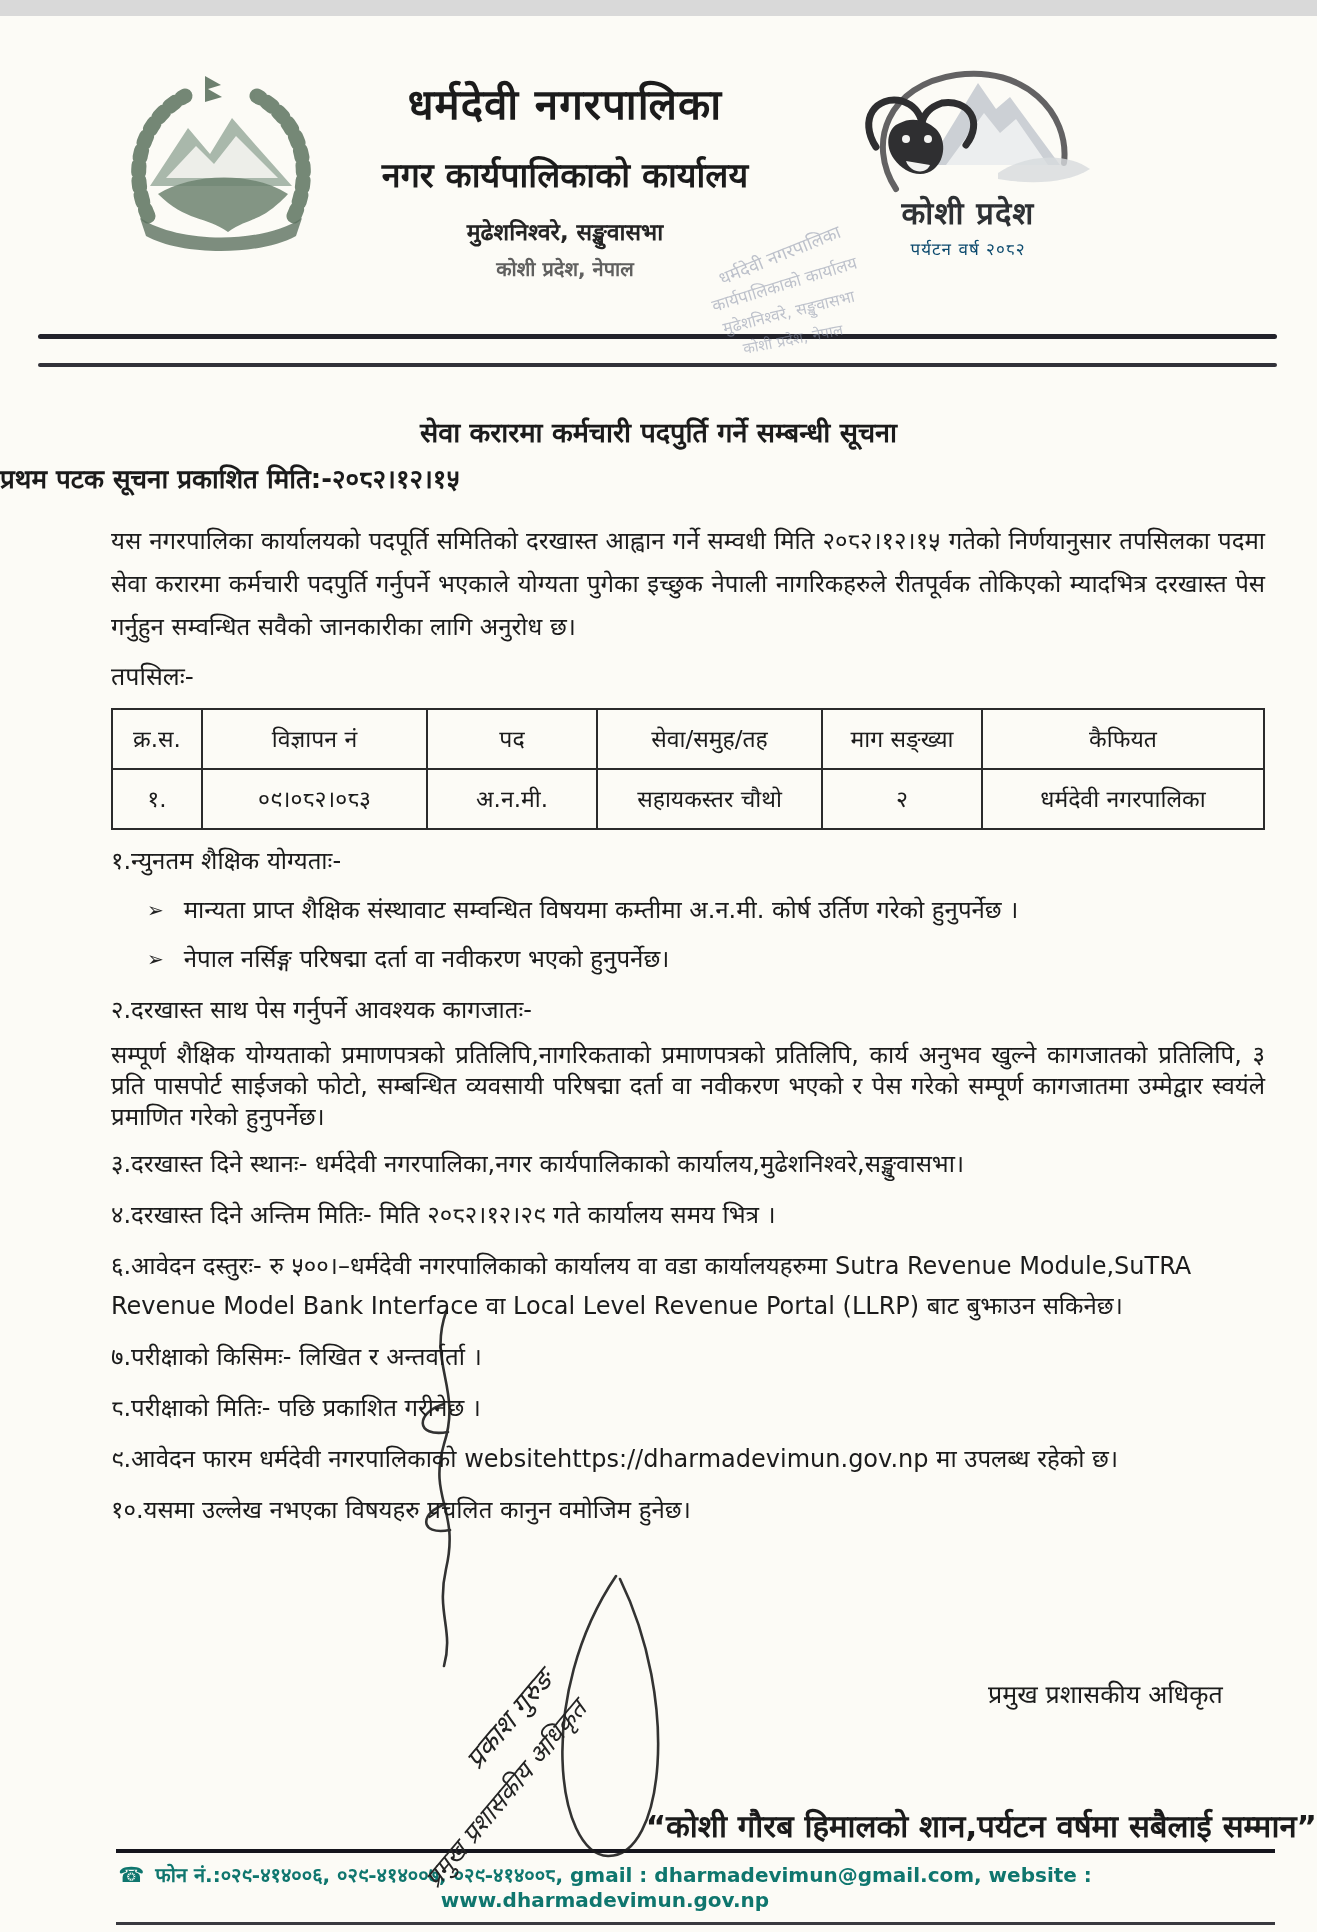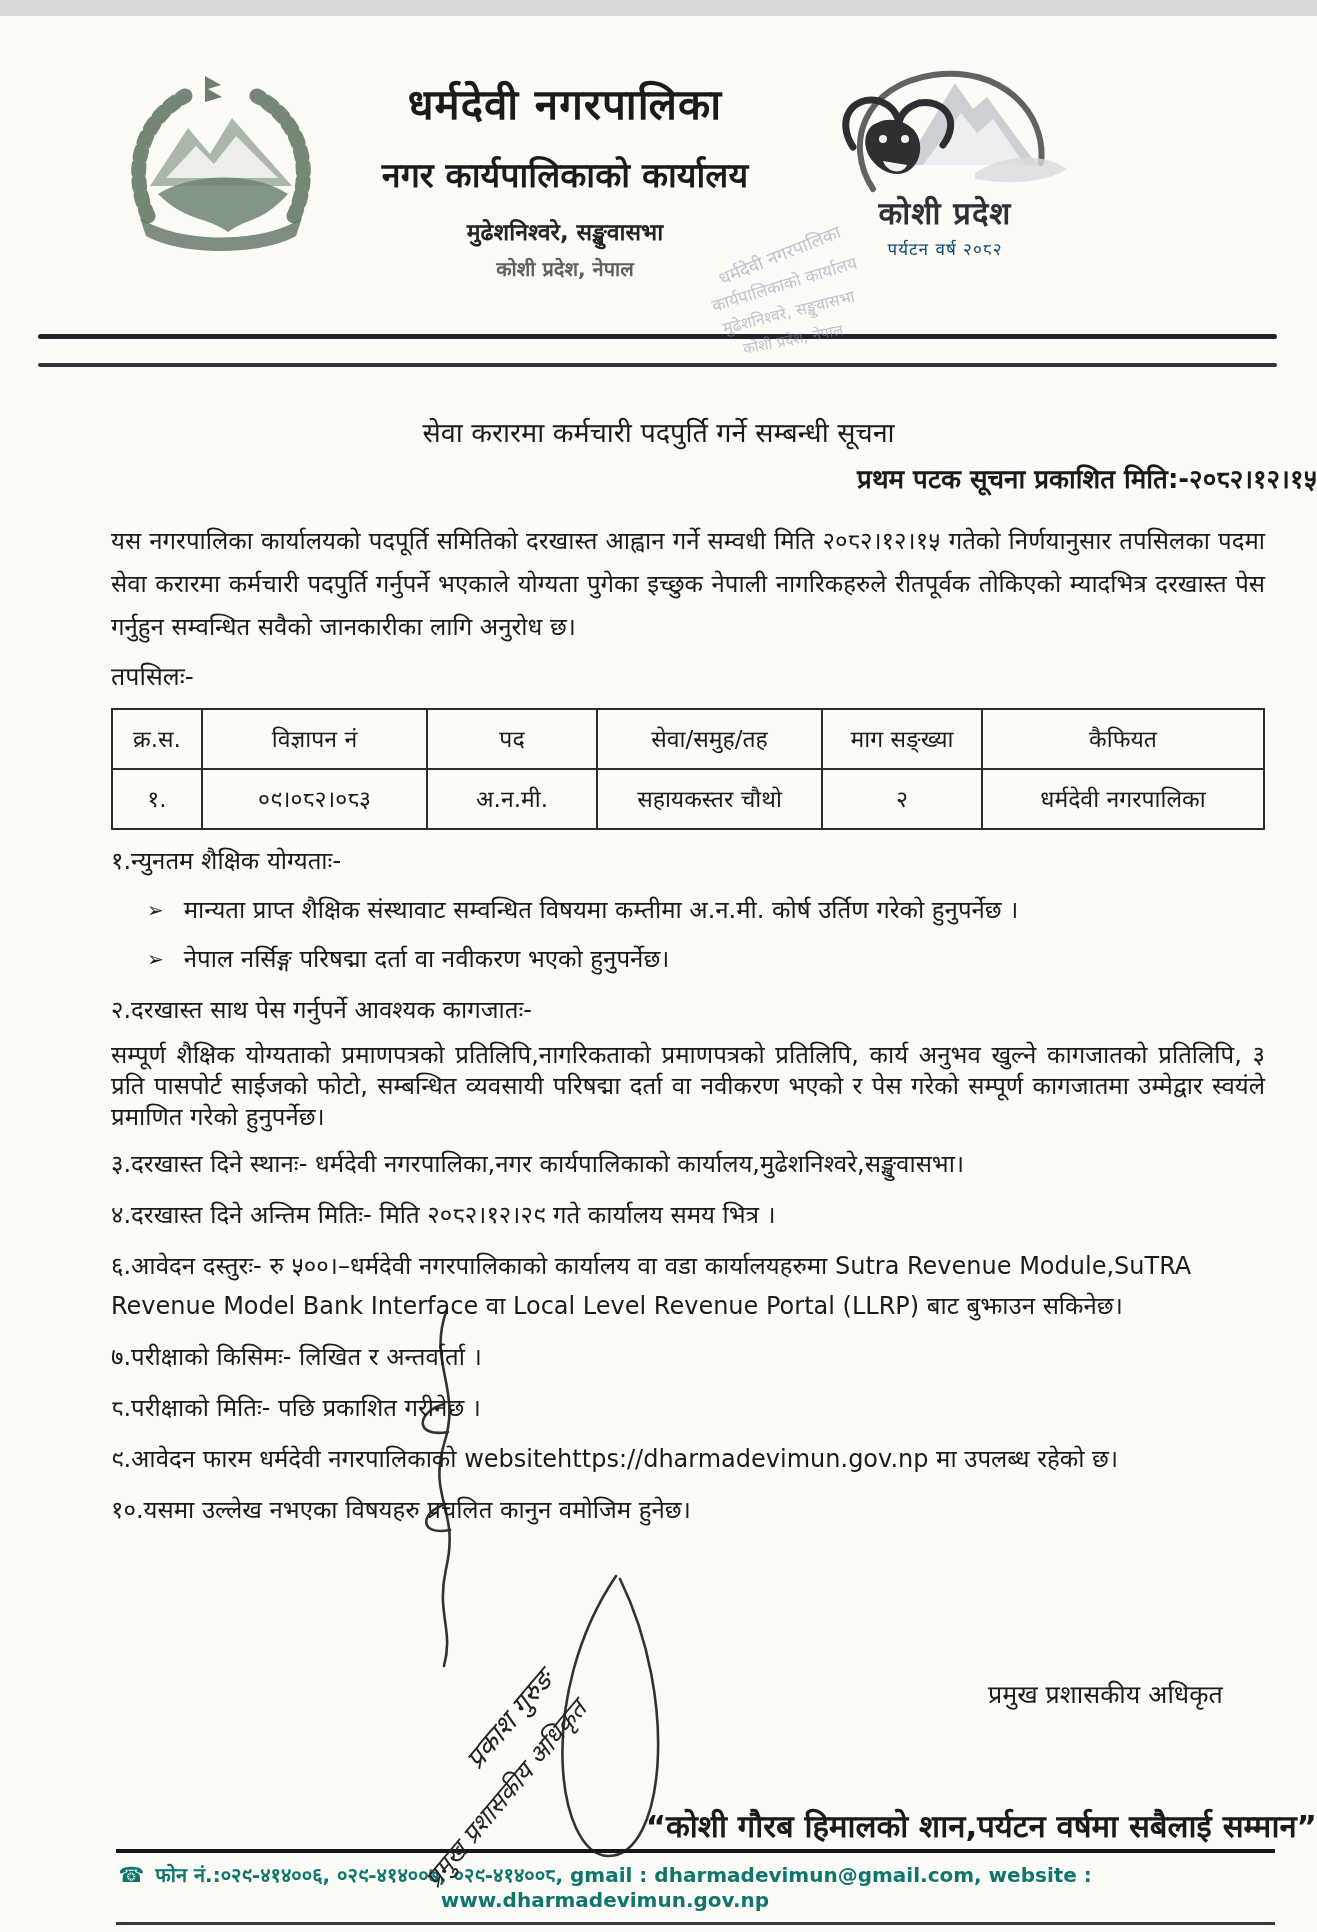--- a/index.html
+++ b/index.html
@@ -8,38 +8,38 @@
     font-family:"DejaVu Sans","Liberation Sans",sans-serif;color:#1b1b1b;
     overflow:hidden;margin:16px auto;
   }
   
   .emblem{position:absolute;left:110px;top:50px;width:222px;height:195px;}
   .letterhead{position:absolute;top:58px;left:205px;width:720px;text-align:center;}
   .lh-title{font-size:42px;font-weight:bold;letter-spacing:1px;}
   .lh-office{font-size:34px;font-weight:bold;margin-top:20px;}
   .lh-addr{font-size:23px;font-weight:bold;margin-top:18px;color:#242424;}
   .lh-prov{font-size:20px;font-weight:bold;margin-top:8px;color:#3a3a3a;opacity:.8;}
-  .koshi-logo{position:absolute;left:795px;top:45px;width:300px;text-align:center;}
+  .koshi-logo{position:absolute;left:818px;top:45px;width:300px;text-align:center;}
   .logo-title{font-size:31px;font-weight:bold;color:#2e3134;margin-top:-14px;letter-spacing:1px;}
   .logo-sub{font-size:17px;color:#0c4a6e;margin-top:4px;letter-spacing:1px;}
   
   .stamp{position:absolute;left:636px;top:226px;width:300px;text-align:center;
          transform:rotate(-9deg);color:#8b93a8;opacity:.55;z-index:3;pointer-events:none;}
   .stamp div{white-space:nowrap;}
   .st1{font-size:18px;transform:rotate(-13deg);}
   .st2{font-size:17px;transform:rotate(-8deg);margin-top:6px;}
   .st3{font-size:16px;transform:rotate(-5deg);margin-top:6px;}
   .st4{font-size:15px;transform:rotate(-2deg);margin-top:6px;}
   
   .rule{position:absolute;left:38px;right:40px;background:#22222a;border-radius:3px;z-index:1;}
   .rule1{top:318px;height:5px;}
   .rule2{top:347px;height:4px;opacity:.93;}
   
-  .subject{position:absolute;top:397px;left:0;width:100%;text-align:center;font-size:27px;font-weight:normal;}
-  .published{position:absolute;top:444px;left:0;width:100%;text-align:right;font-size:26px;font-weight:bold;}
+  .subject{position:absolute;top:397px;left:0;width:100%;text-align:center;font-size:27px;font-weight:bold;}
+  .published{position:absolute;top:444px;left:0;width:100%;text-align:left;font-size:26px;font-weight:bold;}
   
   .content{position:absolute;left:111px;top:504px;width:1154px;font-size:24px;line-height:43px;}
   .intro{margin:0;text-align:justify;}
   .details-label{margin-top:6px;font-size:25px;}
   table{border-collapse:collapse;width:100%;margin-top:10px;}
   th,td{border:2px solid #2b2b2b;text-align:center;font-size:23px;padding:13px 4px;line-height:32px;font-weight:normal;}
   .item{margin-top:11px;line-height:40px;}
   .body-par{margin-top:10px;text-align:justify;line-height:31px;}
   .bullet-row{margin-top:9px;display:flex;gap:20px;padding-left:36px;line-height:40px;align-items:flex-start;}
   .arrow{font-size:20px;line-height:40px;color:#222;}

